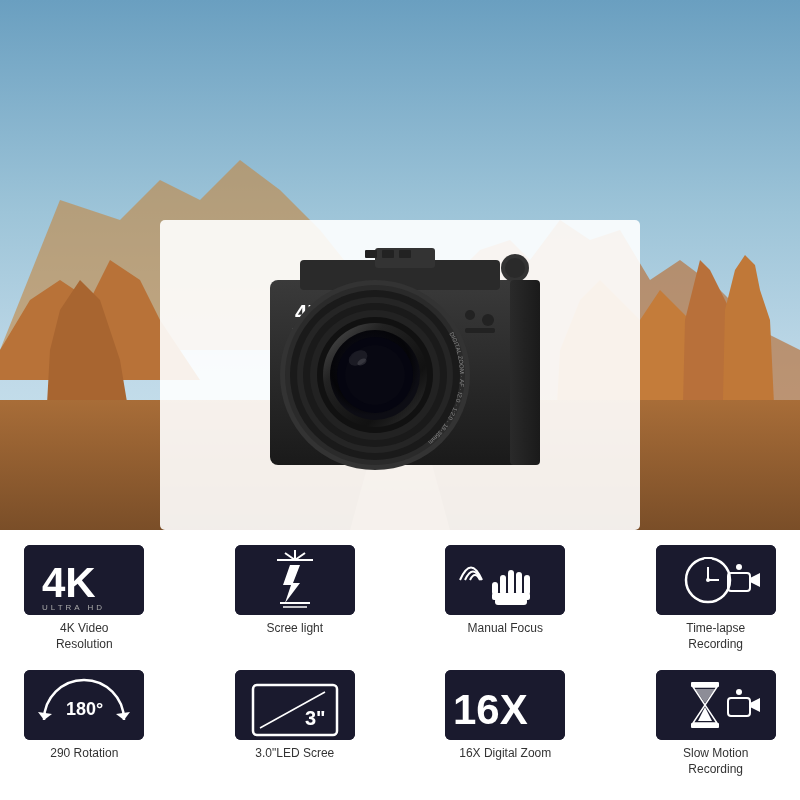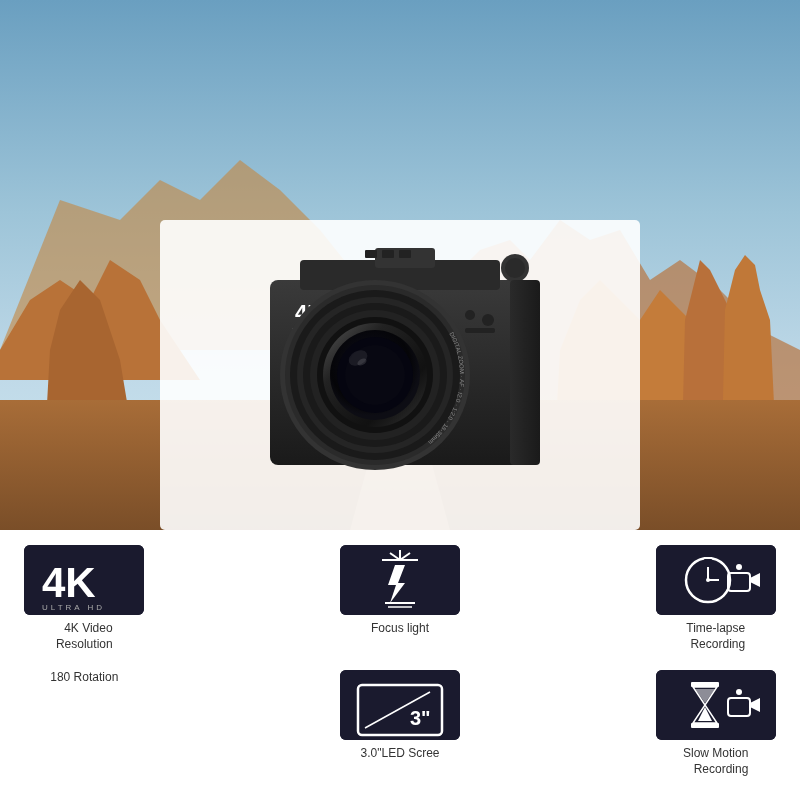--- a/index.html
+++ b/index.html
@@ -71,21 +71,21 @@
       color: white;
     }
 
     .feature-badge.dark {
       background: #1a1a2e;
     }
 
     .feature-label {
       font-size: 12px;
       color: #333;
-      text-align: right;
+      text-align: center;
       line-height: 1.3;
     }
 
   </style>
 </head>
 <body>
 
 <div class="hero">
 
   <svg viewBox="0 0 800 530" xmlns="http://www.w3.org/2000/svg" style="position:absolute;top:0;left:0;width:100%;height:100%;">
@@ -247,23 +247,44 @@
           <line x1="60" y1="15" x2="70" y2="8" stroke="white" stroke-width="2"></line>
           <line x1="60" y1="15" x2="42" y2="15" stroke="white" stroke-width="2"></line>
           <line x1="60" y1="15" x2="78" y2="15" stroke="white" stroke-width="2"></line>
 
           <path d="M55,20 L65,20 L58,38 L65,38 L50,58 L56,40 L48,40 Z" fill="white"></path>
 
           <line x1="45" y1="58" x2="75" y2="58" stroke="white" stroke-width="2"></line>
           <line x1="48" y1="62" x2="72" y2="62" stroke="white" stroke-width="1.5"></line>
         </svg>
       </div>
-      <div class="feature-label">Focus light</div>
-    </div>
-
+      <div class="feature-label">Scree light</div>
+    </div>
+
+    <div class="feature-item">
+      <div class="feature-badge dark">
+        <svg viewBox="0 0 120 70" xmlns="http://www.w3.org/2000/svg" width="120" height="70">
+          <rect width="120" height="70" rx="6" fill="#1a1a2e"></rect>
+
+          <path d="M25,35 Q30,25 35,35" stroke="white" stroke-width="2" fill="none"></path>
+          <path d="M20,35 Q28,18 36,35" stroke="white" stroke-width="2" fill="none"></path>
+          <path d="M15,35 Q26,10 37,35" stroke="white" stroke-width="2" fill="none"></path>
+
+          <rect x="55" y="30" width="6" height="20" rx="3" fill="white"></rect>
+          <rect x="63" y="25" width="6" height="25" rx="3" fill="white"></rect>
+          <rect x="71" y="27" width="6" height="23" rx="3" fill="white"></rect>
+          <rect x="79" y="30" width="6" height="20" rx="3" fill="white"></rect>
+          <rect x="47" y="37" width="6" height="13" rx="3" fill="white"></rect>
+          <rect x="47" y="48" width="38" height="7" rx="2" fill="white"></rect>
+
+          <rect x="50" y="53" width="32" height="7" rx="3" fill="white"></rect>
+        </svg>
+      </div>
+      <div class="feature-label">Manual Focus</div>
+    </div>
 
     <div class="feature-item">
       <div class="feature-badge dark">
         <svg viewBox="0 0 120 70" xmlns="http://www.w3.org/2000/svg" width="120" height="70">
           <rect width="120" height="70" rx="6" fill="#1a1a2e"></rect>
 
           <circle cx="52" cy="35" r="22" stroke="white" stroke-width="2.5" fill="none"></circle>
           <line x1="52" y1="22" x2="52" y2="35" stroke="white" stroke-width="2"></line>
           <line x1="52" y1="35" x2="63" y2="35" stroke="white" stroke-width="2"></line>
           <circle cx="52" cy="35" r="2" fill="white"></circle>
@@ -278,39 +299,61 @@
         </svg>
       </div>
       <div class="feature-label">Time-lapse<br>Recording</div>
     </div>
 
   </div>
 
   <div class="features-row">
 
     <div class="feature-item">
-      <div class="feature-label">180 Rotation</div>
+      <div class="feature-badge dark">
+        <svg viewBox="0 0 120 70" xmlns="http://www.w3.org/2000/svg" width="120" height="70">
+          <rect width="120" height="70" rx="6" fill="#1a1a2e"></rect>
+
+          <path d="M20,50 A40,40 0 0,1 100,50" stroke="white" stroke-width="2.5" fill="none"></path>
+
+          <polygon points="20,50 14,42 28,44" fill="white"></polygon>
+
+          <polygon points="100,50 106,42 92,44" fill="white"></polygon>
+
+          <text x="42" y="45" font-family="Arial Black,Arial" font-weight="900" font-size="18" fill="white">180°</text>
+        </svg>
+      </div>
+      <div class="feature-label">290 Rotation</div>
     </div>
 
     <div class="feature-item">
       <div class="feature-badge dark">
         <svg viewBox="0 0 120 70" xmlns="http://www.w3.org/2000/svg" width="120" height="70">
           <rect width="120" height="70" rx="6" fill="#1a1a2e"></rect>
 
           <rect x="18" y="15" width="84" height="50" rx="4" stroke="white" stroke-width="2.5" fill="none"></rect>
 
           <line x1="25" y1="58" x2="90" y2="22" stroke="white" stroke-width="1.5"></line>
 
           <text x="70" y="55" font-family="Arial Black,Arial" font-weight="900" font-size="20" fill="white">3"</text>
         </svg>
       </div>
       <div class="feature-label">3.0"LED Scree</div>
     </div>
 
 
+    <div class="feature-item">
+      <div class="feature-badge dark">
+        <svg viewBox="0 0 120 70" xmlns="http://www.w3.org/2000/svg" width="120" height="70">
+          <rect width="120" height="70" rx="6" fill="#1a1a2e"></rect>
+          <text x="8" y="54" font-family="Arial Black,Arial" font-weight="900" font-size="42" fill="white">16X</text>
+        </svg>
+      </div>
+      <div class="feature-label">16X Digital Zoom</div>
+    </div>
 
     <div class="feature-item">
       <div class="feature-badge dark">
         <svg viewBox="0 0 120 70" xmlns="http://www.w3.org/2000/svg" width="120" height="70">
           <rect width="120" height="70" rx="6" fill="#1a1a2e"></rect>
 
           <rect x="35" y="12" width="28" height="5" rx="1" fill="white"></rect>
           <rect x="35" y="53" width="28" height="5" rx="1" fill="white"></rect>
 
           <path d="M37,17 L61,17 L49,35 L61,53 L37,53 L49,35 Z" stroke="white" stroke-width="1.5" fill="none"></path>

